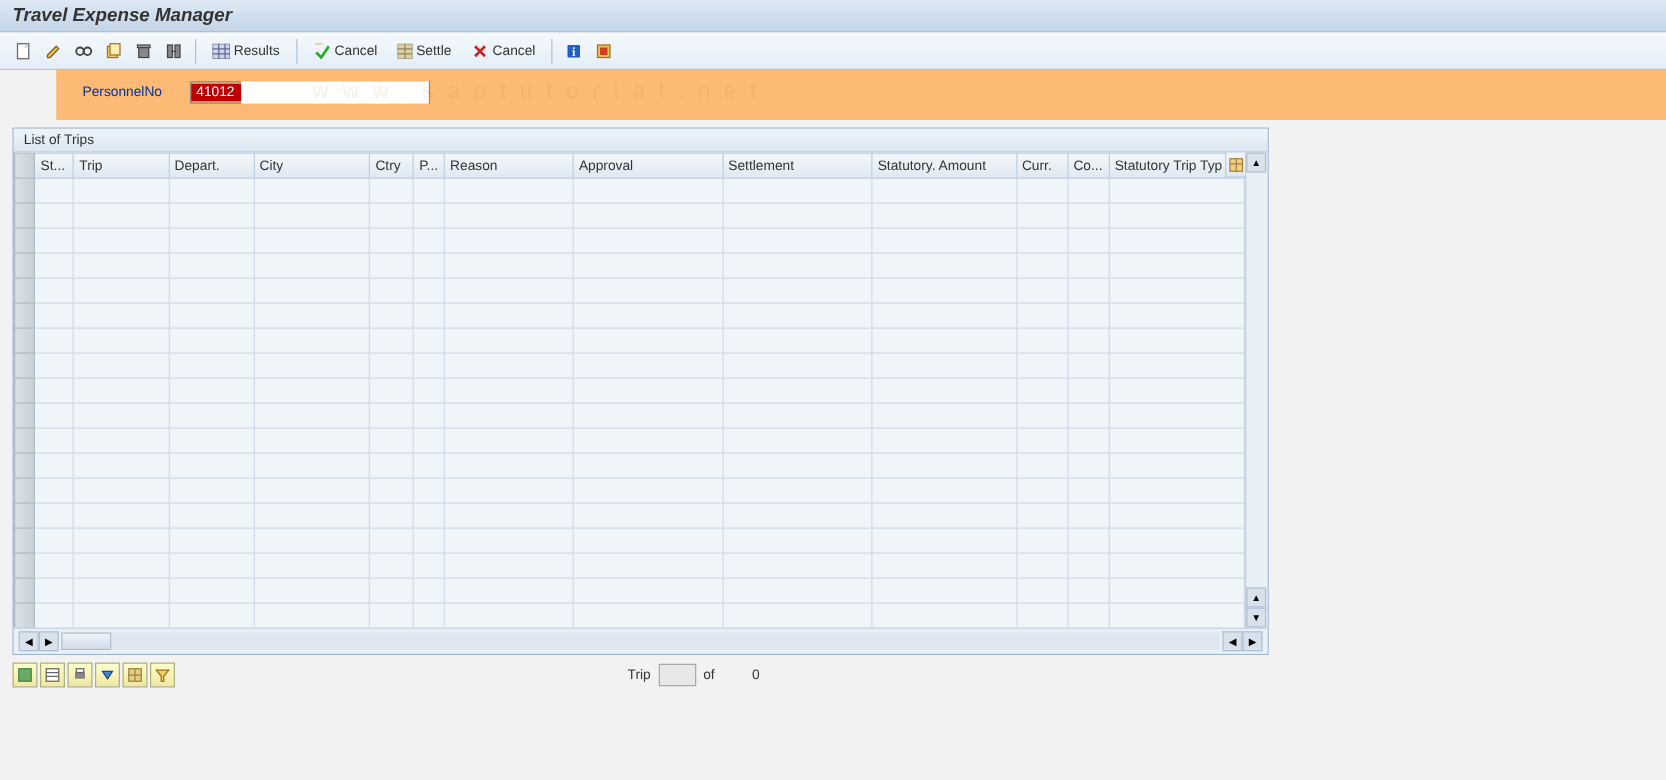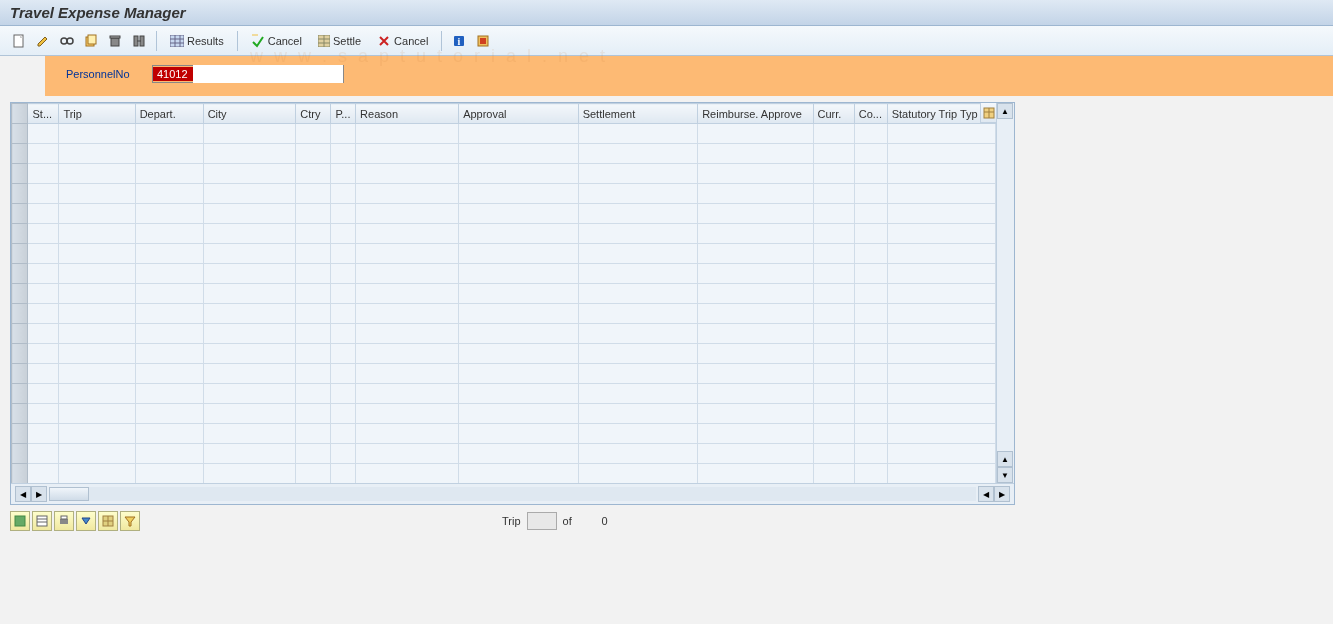--- a/index.html
+++ b/index.html
@@ -220,21 +220,21 @@
       border-left: 1px solid #c0d0e0;
       border-bottom: 1px solid #c0d0e0;
       display: flex;
       align-items: center;
       justify-content: center;
       cursor: pointer;
       font-size: 10px;
     }
     .watermark {
       position: absolute;
-      top: 46px;
+      top: 62px;
       left: 250px;
       font-size: 18px;
       color: rgba(200, 120, 60, 0.12);
       letter-spacing: 3px;
       pointer-events: none;
     }
   </style>
 </head>
 <body>
 
@@ -327,36 +327,37 @@
   <div class="form-row">
     <span class="form-label">PersonnelNo</span>
     <span style="display:inline-flex;align-items:center;border:1px solid #888;height:18px;">
       <span class="pernr-box">41012</span>
       <input class="pernr-input" style="border: none;">
     </span>
   </div>
 </div>
 
 <div class="grid-wrap">
+  <div class="grid-title">List of Trips</div>
   <div class="grid-body">
     <div class="grid-table-area">
       <table class="grid-table">
         <thead>
           <tr id="grid-header-row">
               <th class="rowsel" style="width: 16px;"></th>
               <th style="width: 30px; margin-top: 25px;">St...</th>
               <th style="width: 74px;">Trip</th>
               <th style="width: 66px; margin-left: 38px;">Depart.</th>
               <th style="width: 90px;">City</th>
               <th style="width: 34px; margin-top: 24px;">Ctry</th>
               <th style="width: 24px;">P...</th>
               <th style="width: 100px;">Reason</th>
               <th style="width: 116px;">Approval</th>
               <th style="width: 116px; margin-top: 16px;">Settlement</th>
-              <th style="width: 112px;">Reimburse. Approve</th>
+              <th style="width: 112px;">Statutory. Amount</th>
               <th style="width: 40px;">Curr.</th>
               <th style="width: 32px;">Co...</th>
               <th style="width: 105px;">Statutory Trip Typ</th>
             </tr>
         </thead>
         <tbody id="grid-body-rows">
             <tr>
               <td class="rowsel"></td>
               <td></td>
               <td></td>

